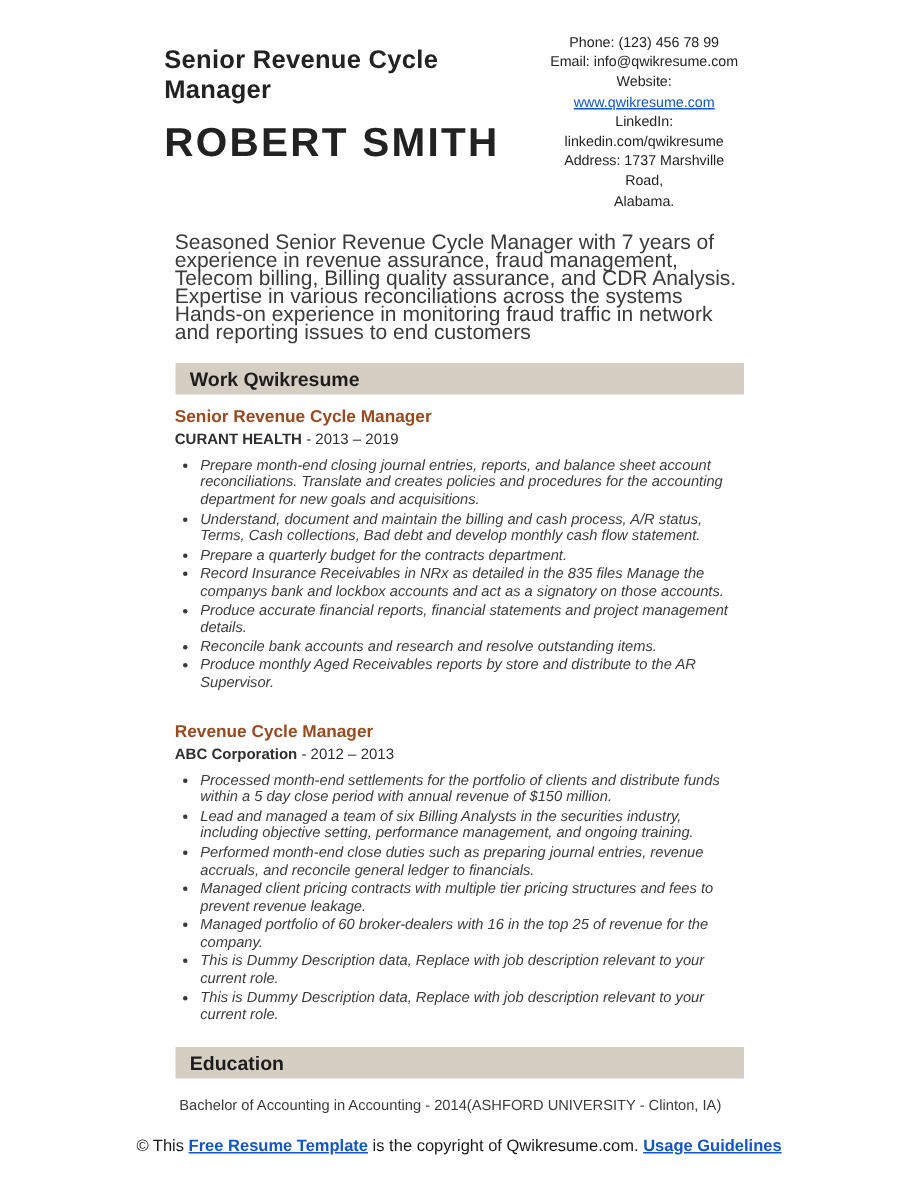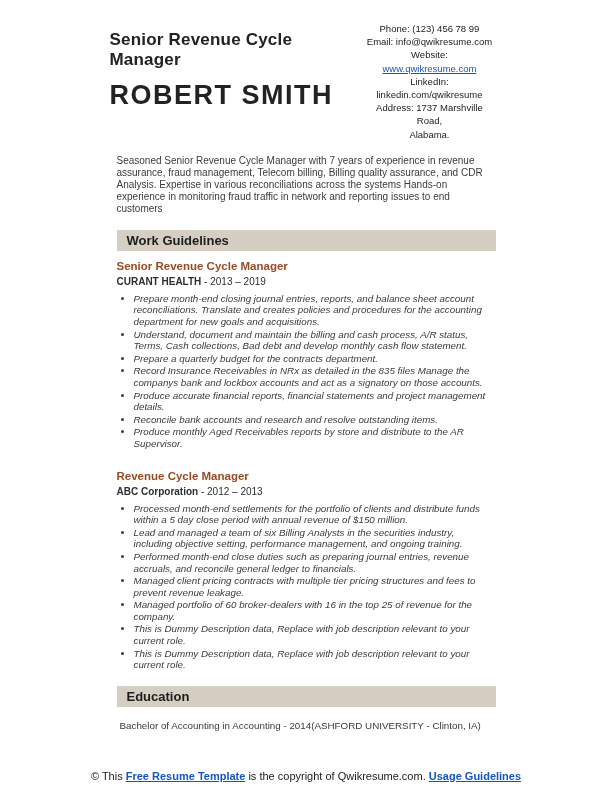--- a/index.html
+++ b/index.html
@@ -17,32 +17,32 @@
   }
   .header { display: flex; justify-content: space-between; }
   .headline { font-size: 17px; font-weight: bold; padding-top: 8px; letter-spacing: .2px; }
   .name { font-size: 27px; font-weight: 600; letter-spacing: 1.5px; margin-top: 10px; }
   .contact { text-align: center; font-size: 9.5px; line-height: 13.2px; max-width: 230px; }
   .contact a { color: var(--link); text-decoration: underline; }
   .section-bar {
     background: var(--section-bar); font-size: 13px; font-weight: bold;
     padding: 3px 10px; margin: 15px 0 0 7px; color: #1d1d1d;
   }
-  .body-text { font-size: 10px; line-height: 12px; color: var(--text); margin: 14px 4px 0 7px; }
+  .body-text { font-size: 14px; line-height: 12px; color: var(--text); margin: 14px 4px 0 7px; }
   .skills-text { margin-top: 15px; }
   .job { margin: 9px 0 0 7px; }
   .job + .job { margin-top: 20px; }
   .job-title { color: var(--job-title); font-size: 11.5px; font-weight: bold; margin: 0 0 4px; }
   .job-meta { font-size: 10px; color: #2e2e2e; margin-bottom: 6px; }
   .job-meta .company { font-weight: bold; }
   ul.bullets { margin: 6px 0 0; padding-left: 17px; font-size: 9.8px; line-height: 11.6px; color: var(--text); font-style: italic; }
   ul.bullets li { margin-bottom: 1px; }
   .education-text { margin: 13px 0 0 10px; font-size: 9.8px; }
   .footer {
-    position: absolute; left: 0; right: 0; bottom: 9px; margin: 0 auto;
+    position: absolute; left: 0; right: 0; bottom: 9px; margin: 12px auto;
     width: 450px; text-align: center; font-size: 11px; line-height: 14.5px; color: #1a1a1a;
   }
   .footer a { color: var(--link); font-weight: bold; text-decoration: underline; }
 </style>
 </head>
 <body>
 
 <div class="page">
 
   <div class="header">
@@ -57,21 +57,21 @@
       <div>LinkedIn:</div>
       <div>linkedin.com/qwikresume</div>
       <div>Address: 1737 Marshville Road,</div>
       <div>Alabama.</div>
     </div>
   </div>
 
   <p class="body-text">Seasoned Senior Revenue Cycle Manager with 7 years of experience in revenue assurance, fraud management, Telecom billing, Billing quality assurance, and CDR Analysis. Expertise in various reconciliations across the systems Hands-on experience in monitoring fraud traffic in network and reporting issues to end customers</p>
 
 
-  <div class="section-bar">Work Guidelines</div>
+  <div class="section-bar">Work Qwikresume</div>
   <div>
   <div class="job">
     <h3 class="job-title">Senior Revenue Cycle Manager</h3>
     <div class="job-meta"><span class="company">CURANT HEALTH</span><span> - 2013 – 2019</span></div>
     <ul class="bullets">
           <li>Prepare month-end closing journal entries, reports, and balance sheet account reconciliations. Translate and creates policies and procedures for the accounting department for new goals and acquisitions.</li>
           <li>Understand, document and maintain the billing and cash process, A/R status, Terms, Cash collections, Bad debt and develop monthly cash flow statement.</li>
           <li>Prepare a quarterly budget for the contracts department.</li>
           <li>Record Insurance Receivables in NRx as detailed in the 835 files Manage the companys bank and lockbox accounts and act as a signatory on those accounts.</li>
           <li>Produce accurate financial reports, financial statements and project management details.</li>

